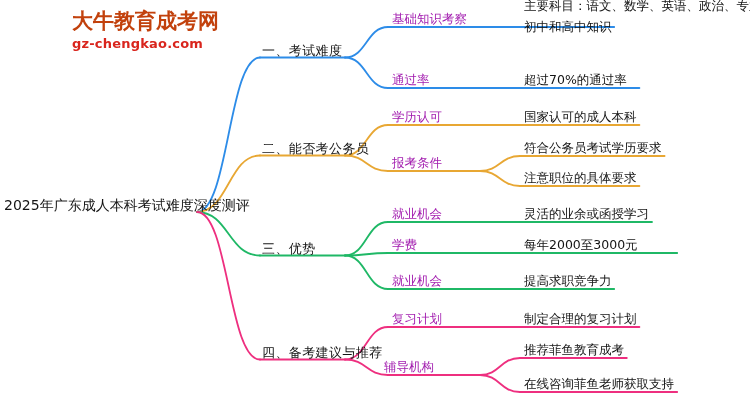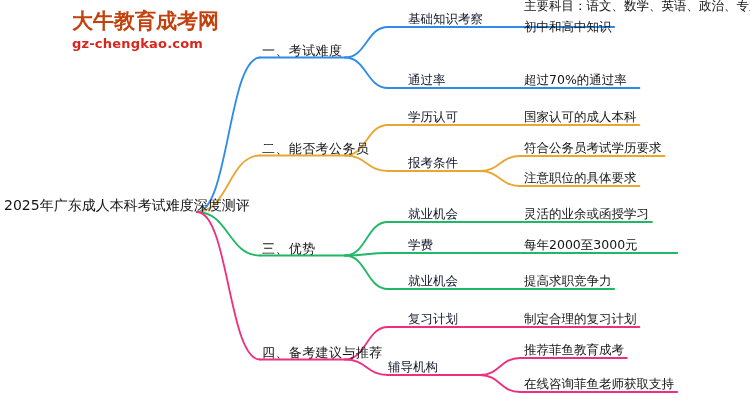--- a/index.html
+++ b/index.html
@@ -128,22 +128,21 @@
     color: #141414;
     letter-spacing: 0px;
   }
   .node-l1 {
     font-size: 13px;
     color: #141414;
     letter-spacing: 0.4px;
   }
   .node-l2 {
     font-size: 12.5px;
-    color: #0f172a;
-    margin-left: 16px;
+    color: #a21caf;
   }
   .node-l3 {
     font-size: 12.5px;
     color: #141414;
   }
 </style>
 </head>
 <body>
 
 <div id="mindmap-root">
@@ -225,18 +224,18 @@
       <div class="node node-l1" style="left: 262px; top: 241.5px; font-family: Liberation Serif, serif;">三、优势</div>
       <div class="node node-l2" style="left: 392px; top: 208px;">就业机会</div>
       <div class="node node-l3" style="left: 524px; top: 208px;">灵活的业余或函授学习</div>
       <div class="node node-l2" style="left: 392px; top: 239px;">学费</div>
       <div class="node node-l3" style="left: 524px; top: 239px;">每年2000至3000元</div>
       <div class="node node-l2" style="left: 392px; top: 275px;">就业机会</div>
       <div class="node node-l3" style="left: 524px; top: 275px;">提高求职竞争力</div>
       <div class="node node-l1" style="left: 262px; top: 345.5px;">四、备考建议与推荐</div>
       <div class="node node-l2" style="left: 392px; top: 313px;">复习计划</div>
       <div class="node node-l3" style="left: 524px; top: 313px;">制定合理的复习计划</div>
-      <div class="node node-l2" style="left: 372px; top: 361px;">辅导机构</div>
+      <div class="node node-l2" style="left: 384px; top: 361px;">辅导机构</div>
       <div class="node node-l3" style="left: 524px; top: 344px;">推荐菲鱼教育成考</div>
       <div class="node node-l3" style="left: 524px; top: 378px;">在线咨询菲鱼老师获取支持</div>
     </div>
 
 </div>
 
 </body></html>

